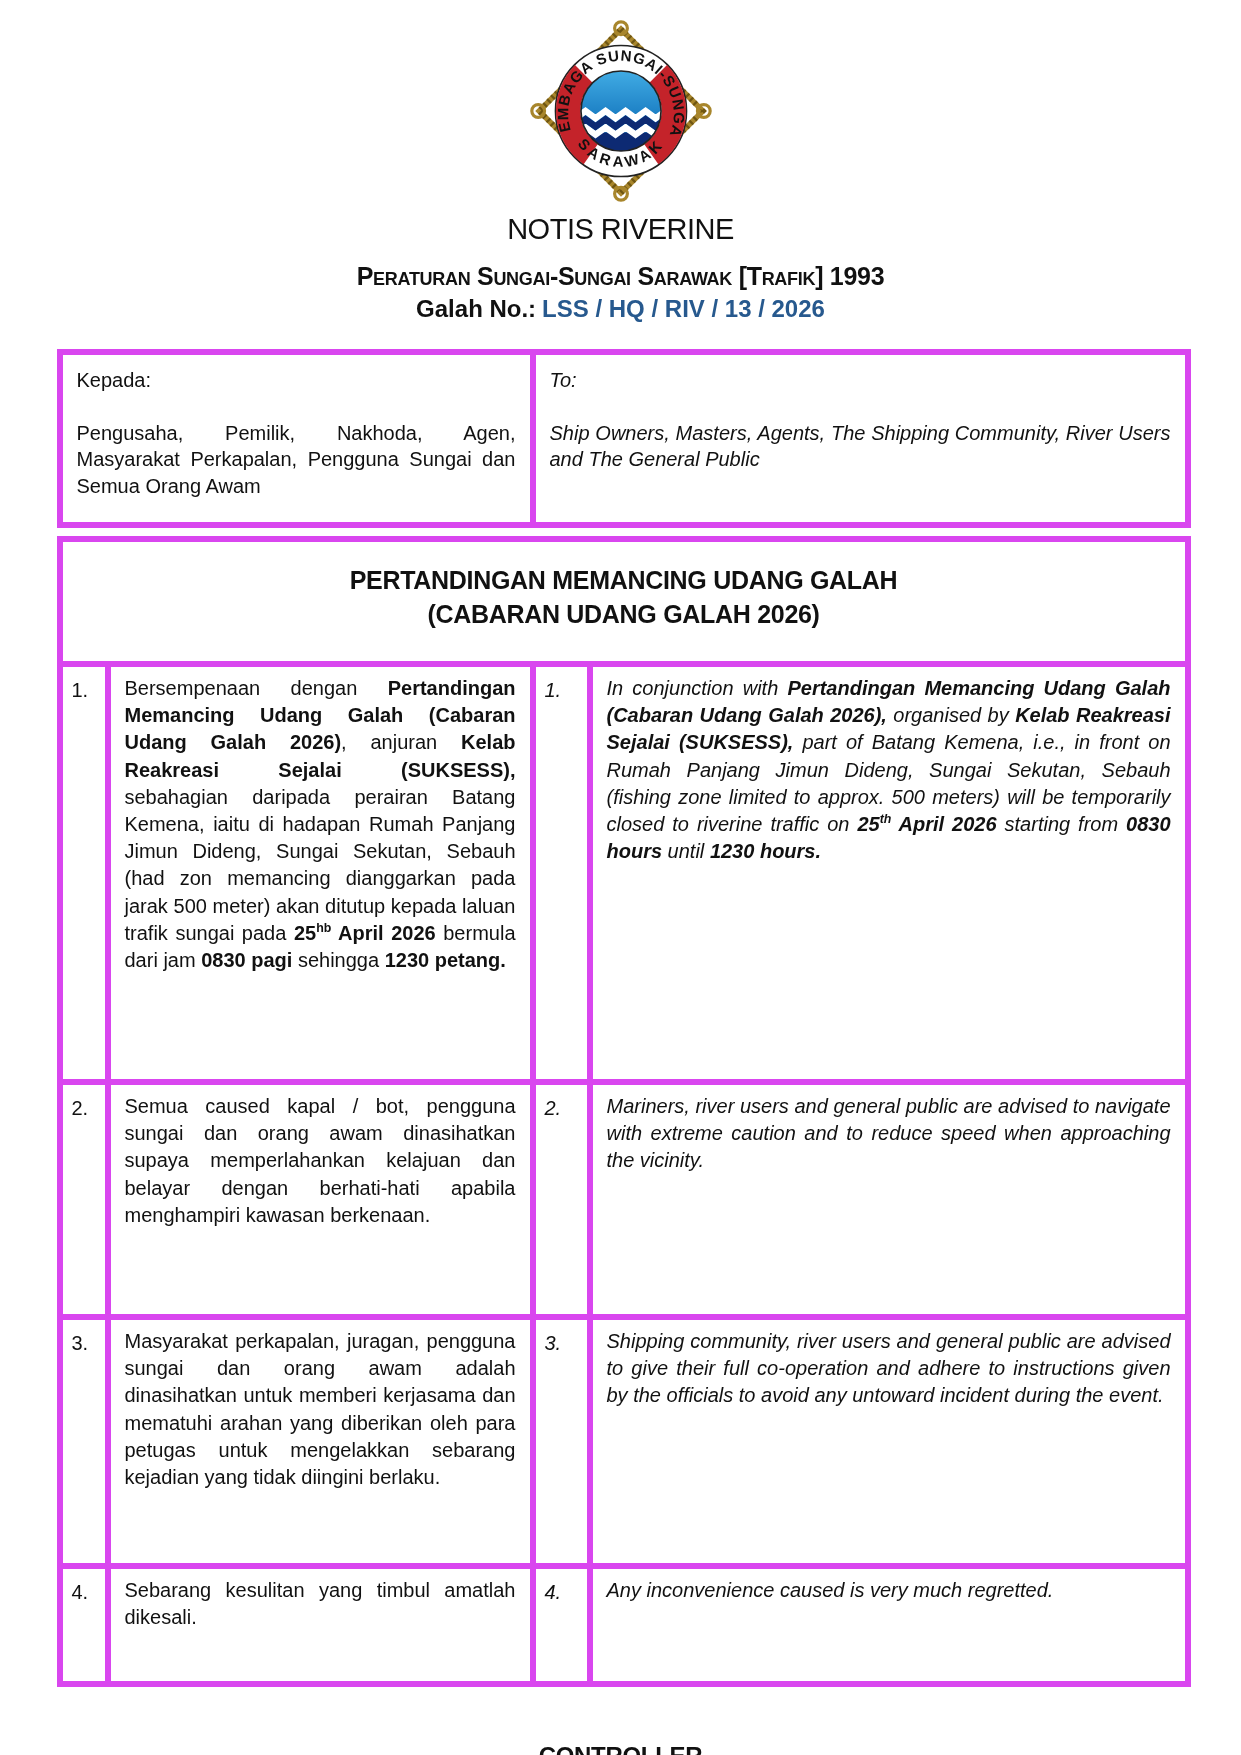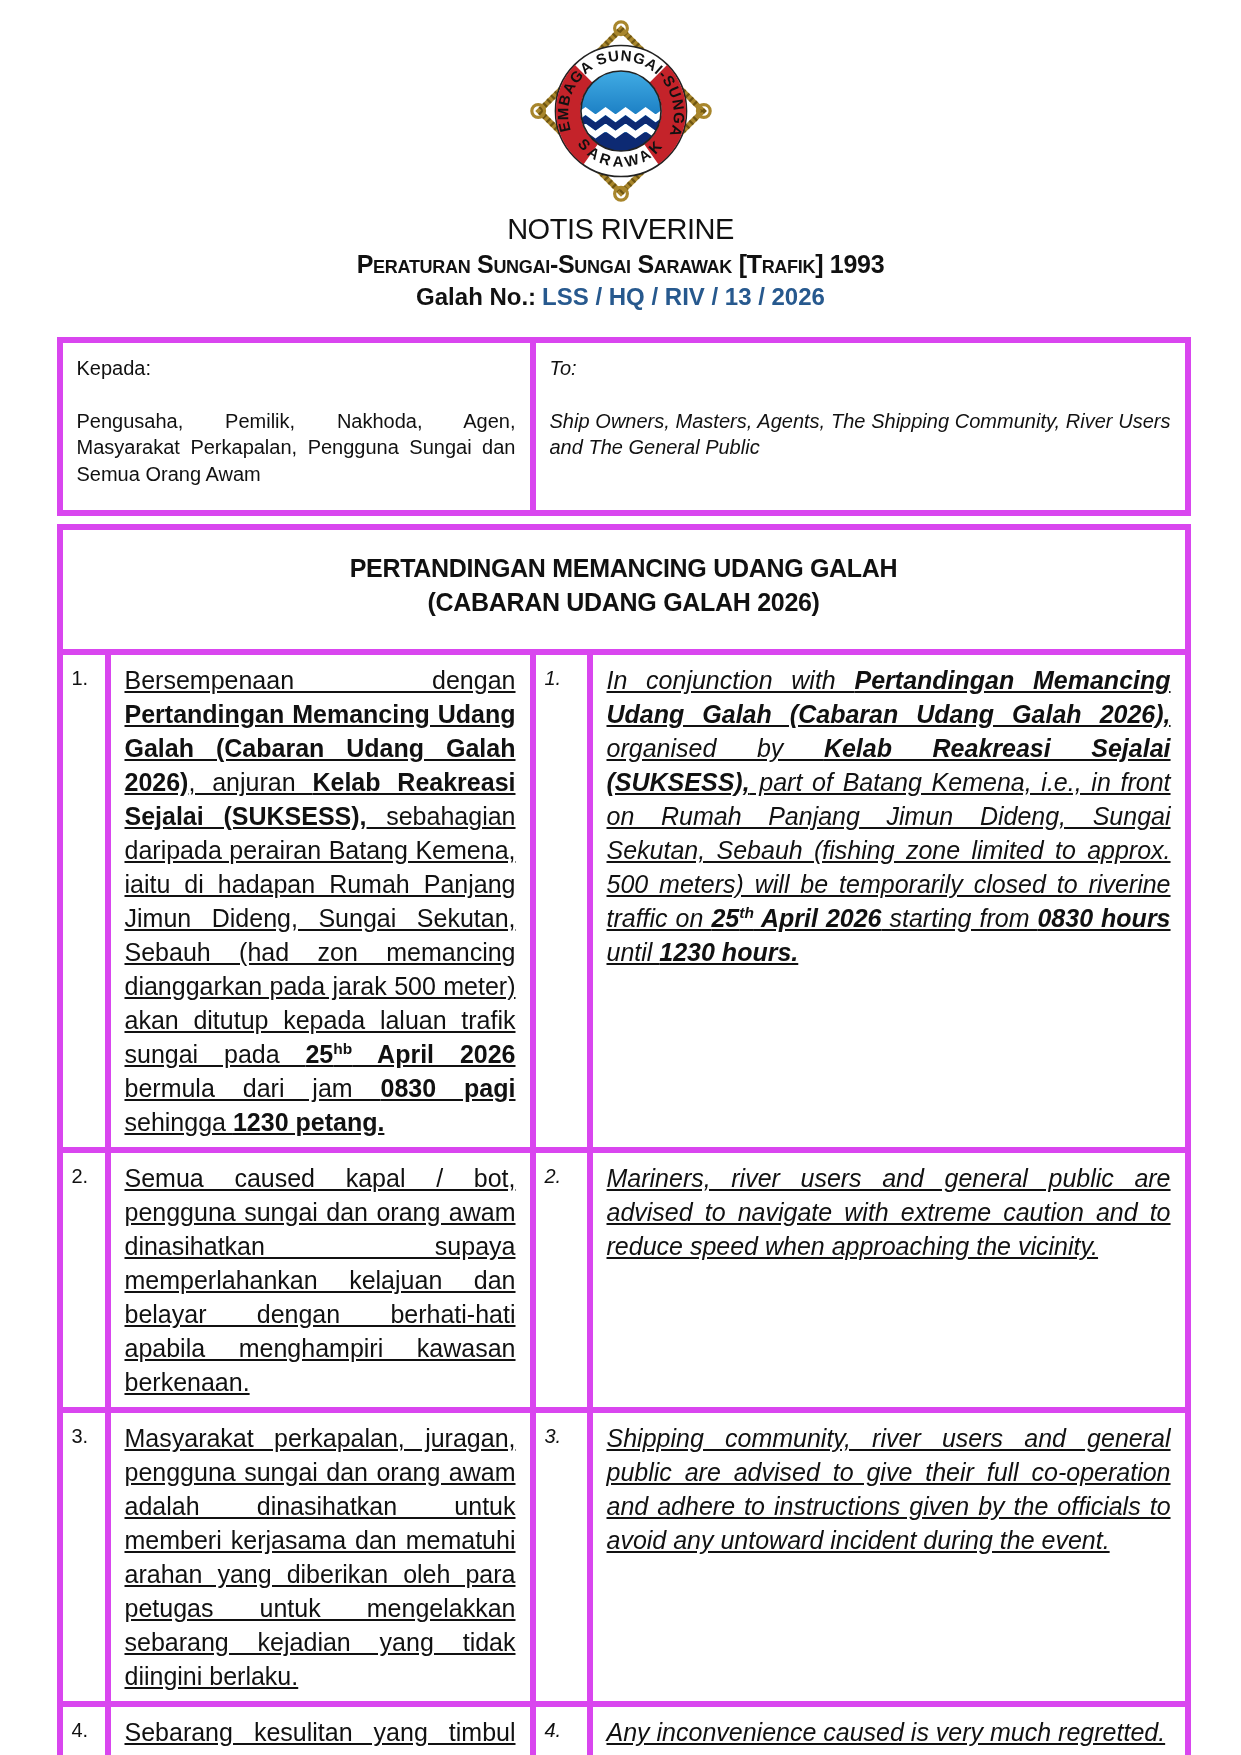--- a/index.html
+++ b/index.html
@@ -9,41 +9,41 @@
     -webkit-font-smoothing:antialiased;
     overflow:hidden;
   }
   .page{width:1128px;margin:0 auto;padding-top:20px;}
 
   
   .logo-wrap{text-align:center;}
   .logo-wrap svg{display:inline-block;}
   .hdr{ text-align:center; line-height:1.18; margin-top:6px;}
   .hdr-title{font-size:29px;font-weight:normal;letter-spacing:-0.5px;}
-  .hdr-sub{font-size:25px;font-weight:bold;font-variant:small-caps;letter-spacing:-0.3px;margin-top:4px;}
+  .hdr-sub{font-size:25px;font-weight:bold;font-variant:small-caps;letter-spacing:-0.3px;margin-top:16px;}
   .hdr-notis{font-size:24px;font-weight:bold;margin-top:3px;}
   .hdr-notis .no-val{margin-left:6px;margin-top:16px;}
 
   
   table{border-collapse:collapse;table-layout:fixed;width:1128px;}
   td{vertical-align:top;border:6px solid #d946ef;}
   .tbl-addr{margin-top:26px;}
   .addr-row td{height:143px;padding:12px 14px;}
   .addr-label{margin-bottom:26px;}
   .cell-ms{font-style:normal;}
   .cell-en{font-style:italic;}
   .addr-text{text-align:justify;}
 
   .tbl-main{margin-top:8px;}
   .subject-cell{
     height:96px;text-align:center;font-weight:bold;font-size:25px;
     padding-top:22px;line-height:1.35;letter-spacing:-0.3px;vertical-align:top;
   }
   .num-cell{padding:12px 4px 12px 9px;font-size:20px;}
-  .text-cell{padding:8px 14px;font-size:25px;line-height:1.36;text-align:justify;text-decoration:underline;}
+  .text-cell{padding:8px 14px;font-size:20px;line-height:1.36;text-align:justify;}
   .num-cell.en, .text-cell.en{font-style:italic;}
   .b{font-weight:bold;}
   sup{font-size:0.62em;line-height:0;vertical-align:super;}
   .row-1 td{height:388px;}
   .row-2 td{height:205px;}
   .row-3 td{height:219px;}
   .row-4 td{height:88px;}
 
   .body-fs{font-size:20px;line-height:1.33;}
 

